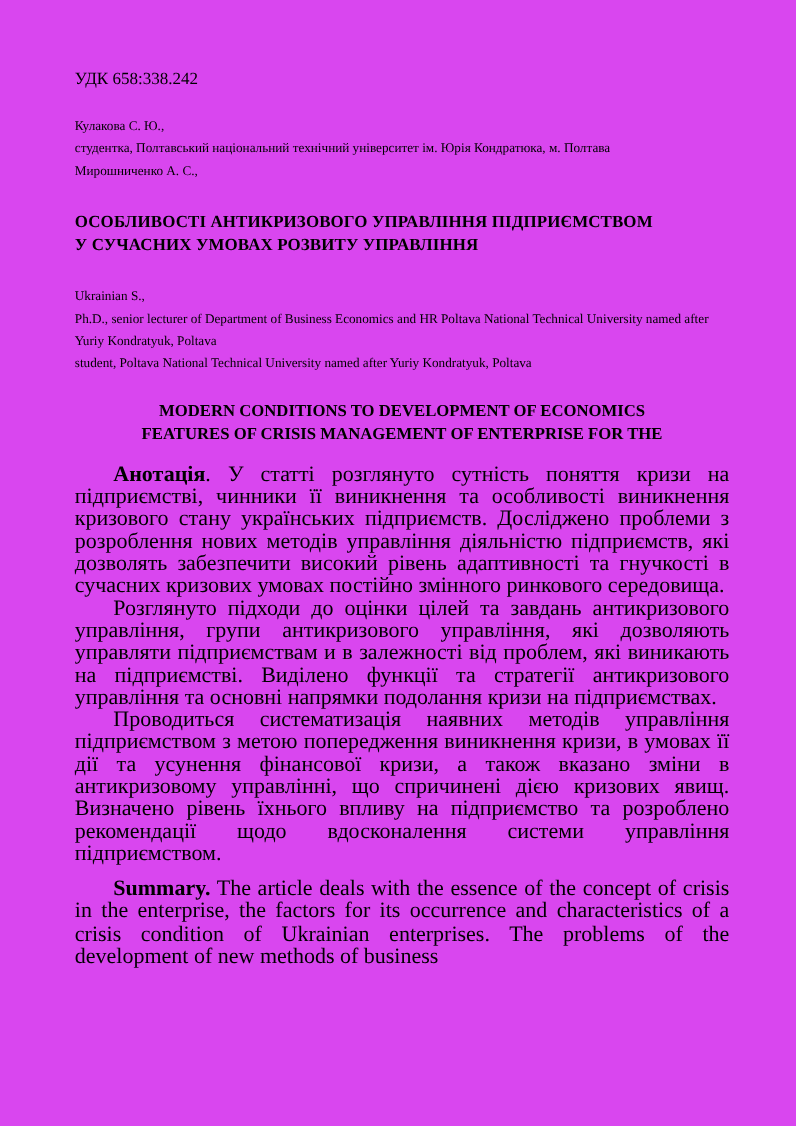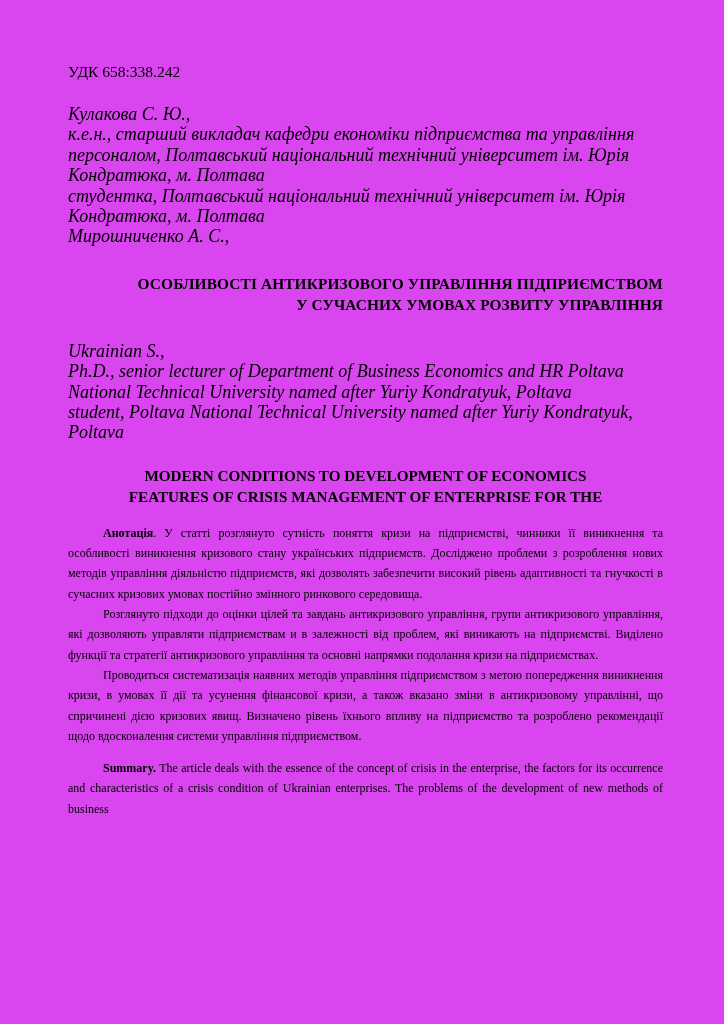--- a/index.html
+++ b/index.html
@@ -36,52 +36,51 @@
     text-align: left;
     white-space: nowrap;
   }
 
   .spacer-sm { height: 12px; }
   .spacer-md { height: 16px; }
   .spacer-lg { height: 22px; }
   .spacer-xl { height: 26px; }
 
   .author-block {
-    font-size: 18px;
+    font-size: 12px;
     line-height: 20.4px;
-    font-style: italic;
     text-align: left;
   }
   .author-block .ln {
     display: block;
     white-space: nowrap;
   }
   .author-block .ln.wrap {
     white-space: normal;
   }
 
   .title {
     font-size: 15.4px;
     line-height: 21px;
     font-weight: bold;
-    text-align: right;
+    text-align: left;
     letter-spacing: 0.1px;
   }
   .title .ln { display: block; }
 
   .title-en {
     font-size: 15.2px;
     line-height: 21px;
     font-weight: bold;
     text-align: center;
   }
   .title-en .ln { display: block; }
 
   .para {
-    font-size: 12px;
+    font-size: 20px;
     line-height: 20.3px;
     text-align: justify;
     text-justify: inter-word;
     text-indent: 35px;
     margin: 0;
     hyphens: none;
   }
   .para b { font-weight: bold; }
 
   .para.tight { text-indent: 35px; }
@@ -91,21 +90,20 @@
 
 <div class="page">
   <div class="content">
 
     <div class="udk">УДК 658:338.242</div>
 
     <div class="spacer-lg"></div>
 
     <div class="author-block">
       <span class="ln">Кулакова С. Ю.,</span>
-      <span class="ln wrap">к.е.н., старший викладач кафедри економіки підприємства та управління персоналом, Полтавський національний технічний університет ім. Юрія Кондратюка, м. Полтава</span>
       <span class="ln wrap">студентка, Полтавський національний технічний університет ім. Юрія Кондратюка, м. Полтава</span>
       <span class="ln">Мирошниченко А. С.,</span>
     </div>
 
     <div class="spacer-xl"></div>
 
     <div class="title">
       <span class="ln">ОСОБЛИВОСТІ АНТИКРИЗОВОГО УПРАВЛІННЯ ПІДПРИЄМСТВОМ</span>
       <span class="ln">У СУЧАСНИХ УМОВАХ РОЗВИТУ УПРАВЛІННЯ</span>
     </div>

